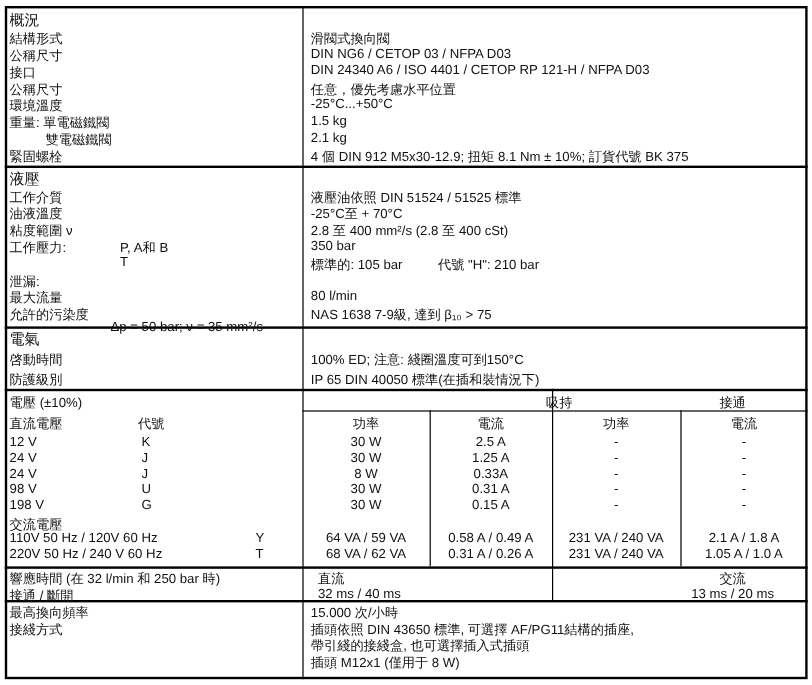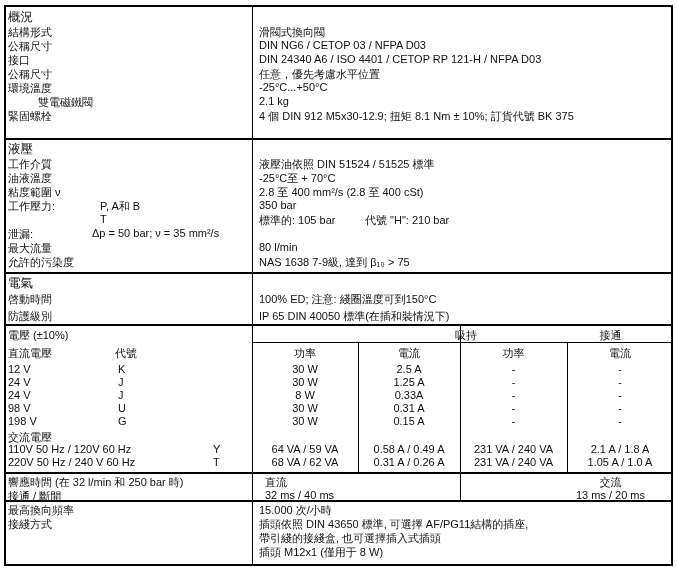--- a/index.html
+++ b/index.html
@@ -17,21 +17,21 @@
   .sec-title { position:absolute; left:8px; font-size:12.5px; }
 
   .rows { position:absolute; left:0; width:677px; }
   .row { position:relative; height:14px; }
   .row-l { height:13px; }
   .row-e { height:17px; }
   .lbl { position:absolute; left:8px; top:0; white-space:nowrap; }
   .lbl-indent { left:38px; }
   .sub { position:absolute; top:0; white-space:nowrap; }
   .sub-p { left:100px; }
-  .sub-d { left:92px; }
+  .sub-d { left:92px;margin-top:40px; }
   .val { position:absolute; left:259px; top:0; white-space:nowrap; }
   .val2 { position:absolute; left:365px; top:0; white-space:nowrap; }
 
   
   .tcell { position:absolute; top:0; text-align:center; white-space:nowrap; }
   .c1 { left:252px; width:106px; }
   .c2 { left:358px; width:102px; }
   .c3 { left:460px; width:107px; }
   .c4 { left:567px; width:106px; }
   .half-l { left:269px; width:208px;text-align:right; }
@@ -74,20 +74,24 @@
       </div>
     <div class="row">
         <span class="lbl">公稱尺寸</span>
         <span class="val">任意，優先考慮水平位置</span>
       </div>
     <div class="row">
         <span class="lbl">環境溫度</span>
         <span class="val">-25°C...+50°C</span>
       </div>
     <div class="row">
+        <span class="lbl">重量:  單電磁鐵閥</span>
+        <span class="val">1.5 kg</span>
+      </div>
+    <div class="row">
         <span class="lbl lbl-indent">雙電磁鐵閥</span>
         <span class="val">2.1 kg</span>
       </div>
     <div class="row">
         <span class="lbl">緊固螺栓</span>
         <span class="val">4 個 DIN 912 M5x30-12.9; 扭矩 8.1 Nm ± 10%; 訂貨代號 BK 375</span>
       </div>
   </div>
 
   <div class="sec-title" style="top:141px;">液壓</div>

